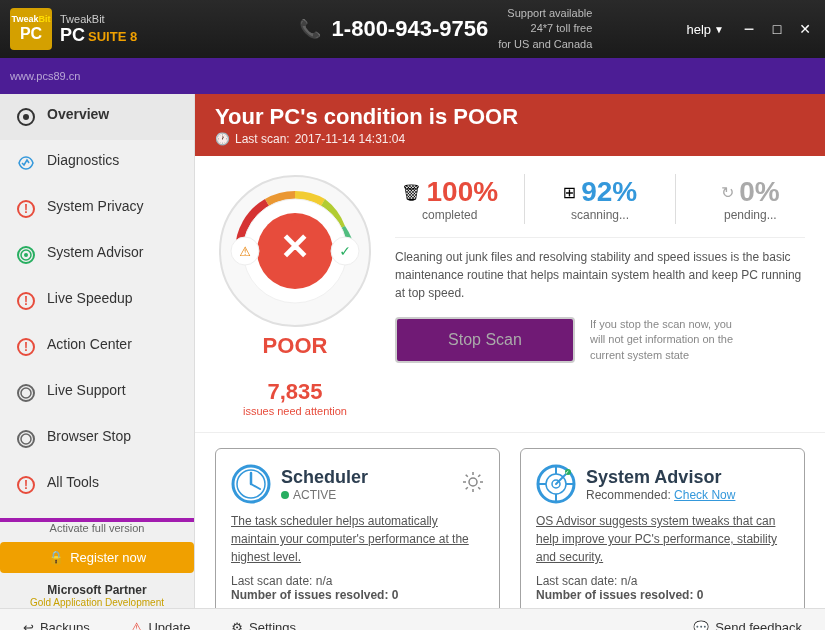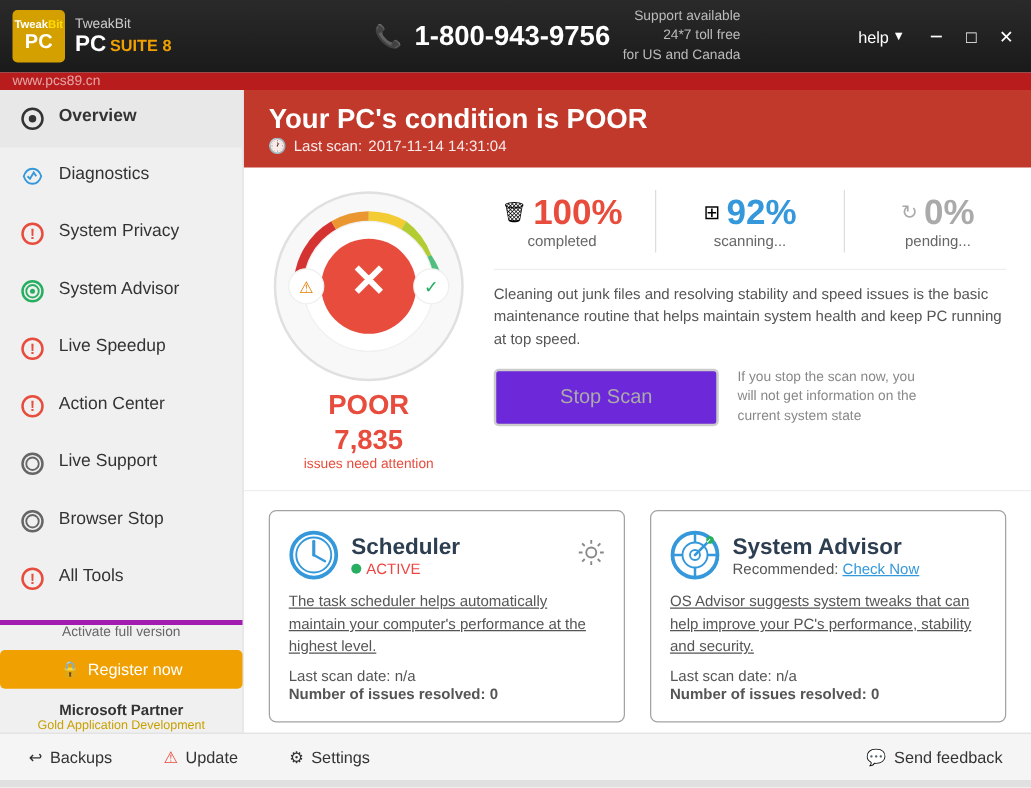--- a/index.html
+++ b/index.html
@@ -12,21 +12,21 @@
     .logo-icon-inner { color: white; font-weight: bold; font-size: 11px; text-align: center; line-height: 1.1; }
     .logo-text { color: white; }
     .logo-text .tweak { font-size: 11px; color: #ccc; }
     .logo-text .pc { font-size: 20px; font-weight: bold; color: white; }
     .logo-text .suite { font-size: 14px; color: #f0a000; font-weight: bold; }
     .help-btn { color: white; font-size: 13px; background: none; border: none; cursor: pointer; display: flex; align-items: center; gap: 3px; }
     .win-controls { display: flex; gap: 8px; }
     .win-btn { color: white; font-size: 14px; background: none; border: none; cursor: pointer; width: 20px; height: 20px; display: flex; align-items: center; justify-content: center; }
 
     
-    .watermark-bar { background: #b91c1c; height: 14px; display: flex; align-items: center; padding: 0 10px; }
+    .watermark-bar { background: #4c1d95; height: 36px; display: flex; align-items: center; padding: 0 10px; }
 
     
     .main-layout { display: flex; height: calc(630px - 58px - 20px - 38px); }
 
     
     .sidebar { width: 195px; background: #f0f0f0; display: flex; flex-direction: column; border-right: 1px solid #ddd; flex-shrink: 0; }
     .sidebar-item { display: flex; align-items: flex-start; padding: 12px 15px; cursor: pointer; color: #333; font-size: 14px; gap: 10px; }
     .sidebar-item.active { background: #e8e8e8; font-weight: bold; }
     .sidebar-icon { width: 22px; height: 22px; display: flex; align-items: center; justify-content: center; flex-shrink: 0; }
     .sidebar-bottom { margin-top: auto; padding: 0; text-align: center; border-top: 4px solid #a21caf; }
@@ -55,30 +55,30 @@
     .stat-item { flex: 1; text-align: center; padding: 5px; }
     .stat-pct { font-size: 28px; font-weight: bold; }
     .stat-pct.red { color: #e74c3c; }
     .stat-pct.blue { color: #3498db; }
     .stat-pct.gray { color: #aaa; }
     .stat-label { font-size: 12px; color: #666; }
     .stat-divider { width: 1px; background: #ddd; height: 50px; }
 
     .scan-desc { font-size: 12px; color: #555; line-height: 1.5; }
     .scan-action { display: flex; gap: 15px; align-items: flex-start; margin-top: 5px; }
-    .stop-scan-btn { background: #6d28d9; border: 2px solid #ccc; color: #aaa; font-size: 16px; padding: 12px 40px; border-radius: 4px; cursor: pointer; min-width: 180px; }
+    .stop-scan-btn { background: #701a75; border: 2px solid #ccc; color: #aaa; font-size: 16px; padding: 12px 40px; border-radius: 4px; cursor: pointer; min-width: 180px; }
     .scan-warning { font-size: 11px; color: #888; max-width: 160px; line-height: 1.4; }
 
     
     .cards-row { display: flex; padding: 15px 20px; gap: 20px; flex: 1; }
     .card { flex: 1; border: 1px solid #a3a3a3; border-radius: 6px; padding: 15px; display: flex; flex-direction: column; gap: 8px; }
     .card-header { display: flex; align-items: center; gap: 10px; }
     .card-icon { width: 40px; height: 40px; flex-shrink: 0; }
     .card-title { font-size: 18px; font-weight: bold; color: #2c3e50; }
-    .card-status { font-size: 12px; color: #ef4444; display: flex; align-items: center; gap: 4px; }
+    .card-status { font-size: 12px; color: #737373; display: flex; align-items: center; gap: 4px; }
     .card-status-dot { width: 8px; height: 8px; background: #27ae60; border-radius: 50%; }
     .card-recommended { font-size: 12px; color: #555; }
     .card-recommended a { color: #3498db; text-decoration: underline; cursor: pointer; }
     .card-desc { font-size: 12px; color: #555; line-height: 1.5; text-decoration: underline; }
     .card-footer { font-size: 12px; color: #555; margin-top: auto; }
     .card-footer b { font-weight: bold; }
 
     
     .footer { background: #f5f5f5; border-top: 1px solid #ddd; height: 38px; display: flex; align-items: center; padding: 0 15px; gap: 25px; }
     .footer-item { display: flex; align-items: center; gap: 6px; font-size: 13px; color: #333; cursor: pointer; padding: 5px 8px; }
@@ -279,21 +279,21 @@
             <circle cx="130" cy="80" r="14" fill="white" stroke="#eee" stroke-width="1"></circle>
             <text x="130" y="85" text-anchor="middle" font-size="14" fill="#27ae60">✓</text>
 
             <circle cx="30" cy="80" r="14" fill="white" stroke="#eee" stroke-width="1"></circle>
             <text x="30" y="85" text-anchor="middle" font-size="13" fill="#e67e00">⚠</text>
 
             <polygon points="80,42 76,52 84,52" fill="#e74c3c"></polygon>
           </svg>
         </div>
         <div class="gauge-label">POOR</div>
-        <div style="color:#e74c3c;text-align:center;margin-top:2px;">
+        <div style="color:#e74c3c;text-align:center;margin-top:20px;">
           <div style="font-size:22px;font-weight:bold;color:#e74c3c;">7,835</div>
           <div style="font-size:11px;color:#e74c3c;">issues need attention</div>
         </div>
       </div>
 
       <div class="scan-stats">
         <div class="stats-row">
           <div class="stat-item">
             <div style="display:flex;align-items:center;justify-content:center;gap:5px;">
               <span style="font-size:16px;">🗑</span>

